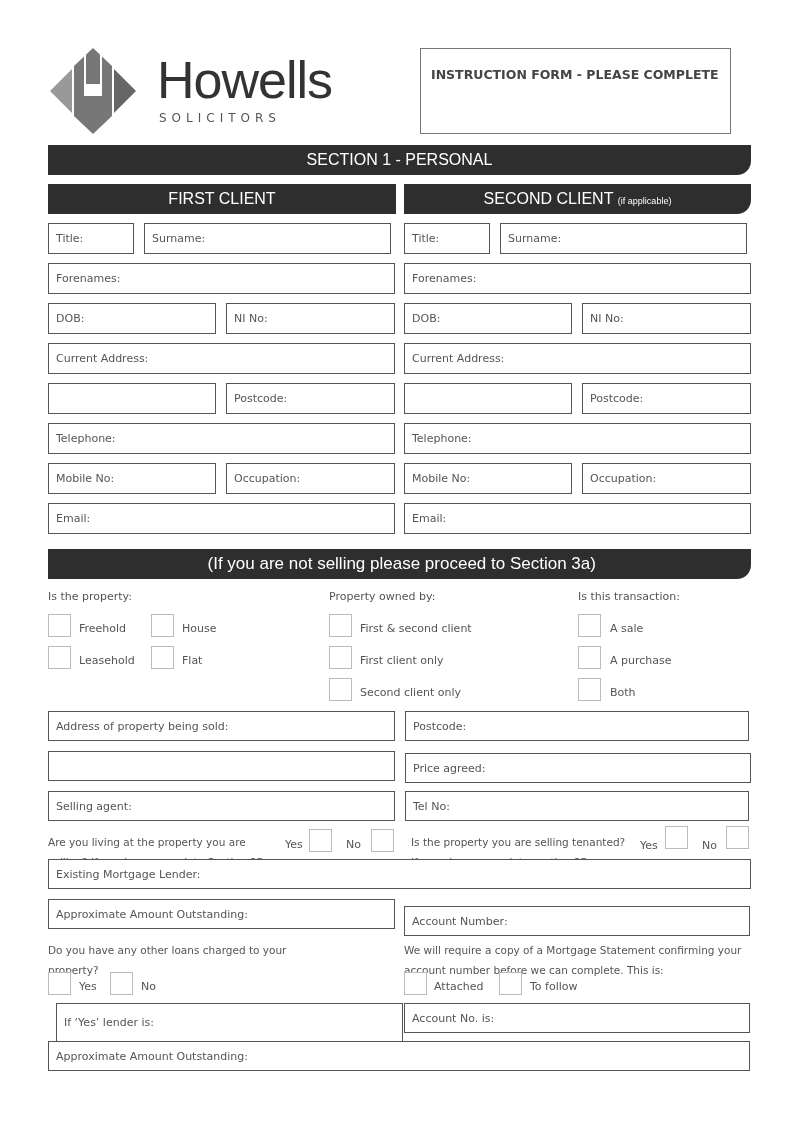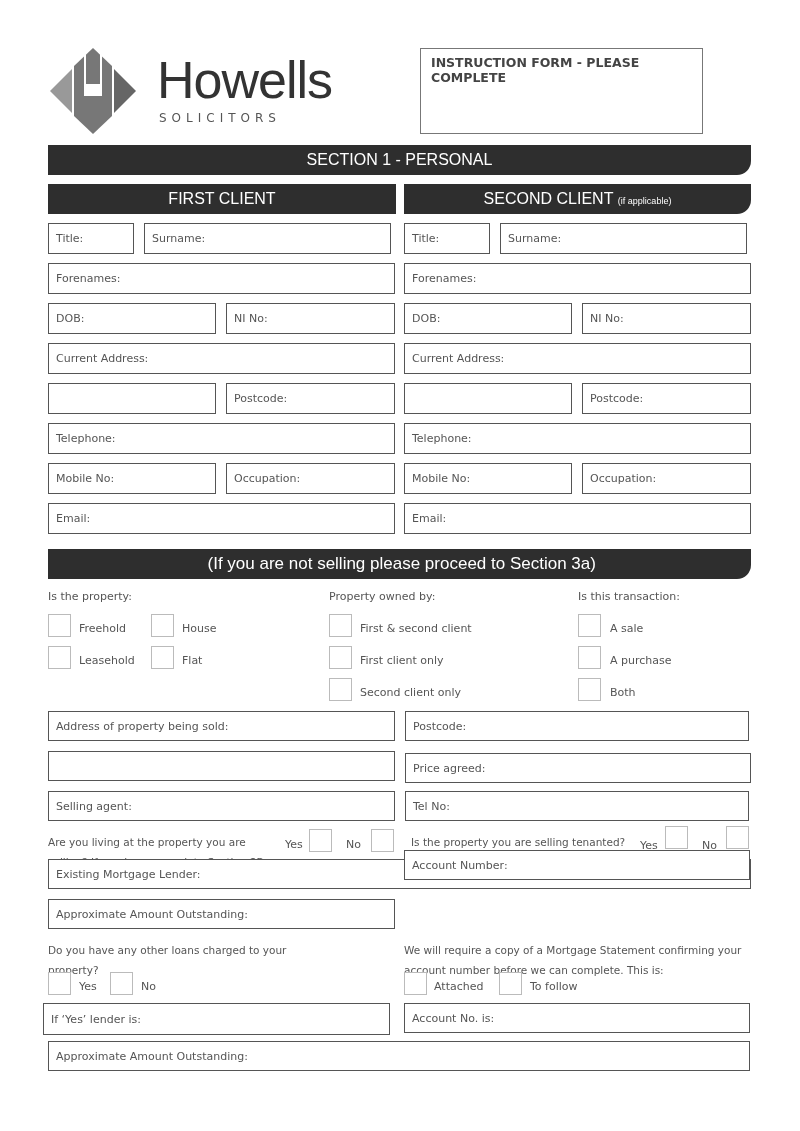--- a/index.html
+++ b/index.html
@@ -19,21 +19,21 @@
 <polygon points="0,43 22,21 22,65" fill="#999"></polygon>
       <polygon points="86,43 64,21 64,65" fill="#666"></polygon>
 <polygon points="43,0 62,18 62,68 43,86 24,68 24,18" fill="#777"></polygon>
 <rect x="34" y="36" width="18" height="12" fill="#fff"></rect>
       <rect x="34" y="6" width="2" height="30" fill="#fff"></rect>
       <rect x="50" y="6" width="2" height="30" fill="#fff"></rect>
 </svg></div>
 <div class="abs" style="left:157px;top:52px;font-size:52px;color:#333;font-family:'Liberation Sans',sans-serif;letter-spacing:-1px;line-height:56px">Howells</div>
 <div class="abs" style="left:159px;top:111px;font-size:12px;letter-spacing:5px;color:#555">SOLICITORS</div>
 
-<div class="abs" style="left:420px;top:48px;width:283px;height:86px;border:1px solid #777;padding:6px 10px">
+<div class="abs" style="left:420px;top:48px;width:311px;height:86px;border:1px solid #777;padding:18px 10px">
 <div style="font-size:12.5px;font-weight:bold;color:#444;margin-bottom:5px">INSTRUCTION FORM - PLEASE COMPLETE</div>
 </div>
 
 <div class="bar" style="left:48px;top:145px;width:703px;height:30px;font-size:16px;border-bottom-right-radius:14px">SECTION 1 - PERSONAL</div>
 <div class="bar" style="left:48px;top:184px;width:348px;height:30px;font-size:16px">FIRST CLIENT</div>
 <div class="bar" style="left:404px;top:184px;width:347px;height:30px;font-size:16px;border-bottom-right-radius:14px">
 <span>SECOND CLIENT</span>&nbsp;<span style="font-size:9px;padding-top:4px">(if applicable)</span></div>
 
 <div id="s1">
     <div class="fld" style="left: 48px; top: 223px; width: 86px; height: 31px;">
@@ -163,36 +163,36 @@
 <div class="cb" style="left:665px;top:826px"></div>
 <div class="lbl" style="left:702px;top:839px">No</div>
 <div class="cb" style="left:726px;top:826px"></div>
 
 <div class="fld" style="left:48px;top:859px;width:703px;height:30px">
     <span>Existing Mortgage Lender:</span>
   </div>
 <div class="fld" style="left:48px;top:899px;width:347px;height:30px">
     <span>Approximate Amount Outstanding:</span>
   </div>
-<div class="fld" style="left:404px;top:850px;width:346px;height:30px">
+<div class="fld" style="left:404px;top:906px;width:346px;height:30px">
     <span>Account Number:</span>
   </div>
 
 <div class="q" style="left:48px;top:940px;width:260px">Do you have any other loans charged to your property?</div>
 <div class="q" style="left:404px;top:940px;width:345px">We will require a copy of a Mortgage Statement confirming your account number before we can complete. This is:</div>
 <div class="cb" style="left:48px;top:972px"></div>
 <div class="lbl" style="left:79px;top:980px">Yes</div>
 <div class="cb" style="left:110px;top:972px"></div>
 <div class="lbl" style="left:141px;top:980px">No</div>
 <div class="cb" style="left:404px;top:972px"></div>
 <div class="lbl" style="left:434px;top:980px">Attached</div>
 <div class="cb" style="left:499px;top:972px"></div>
 <div class="lbl" style="left:530px;top:980px">To follow</div>
 
-<div class="fld" style="left:43px;top:1003px;width:347px;height:32px">
+<div class="fld" style="left:56px;top:1003px;width:347px;height:39px">
     <span>If ‘Yes’ lender is:</span>
   </div>
 <div class="fld" style="left:404px;top:1003px;width:346px;height:30px">
     <span>Account No. is:</span>
   </div>
 <div class="fld" style="left:48px;top:1041px;width:702px;height:30px">
     <span>Approximate Amount Outstanding:</span>
   </div>
 
 </body></html>

